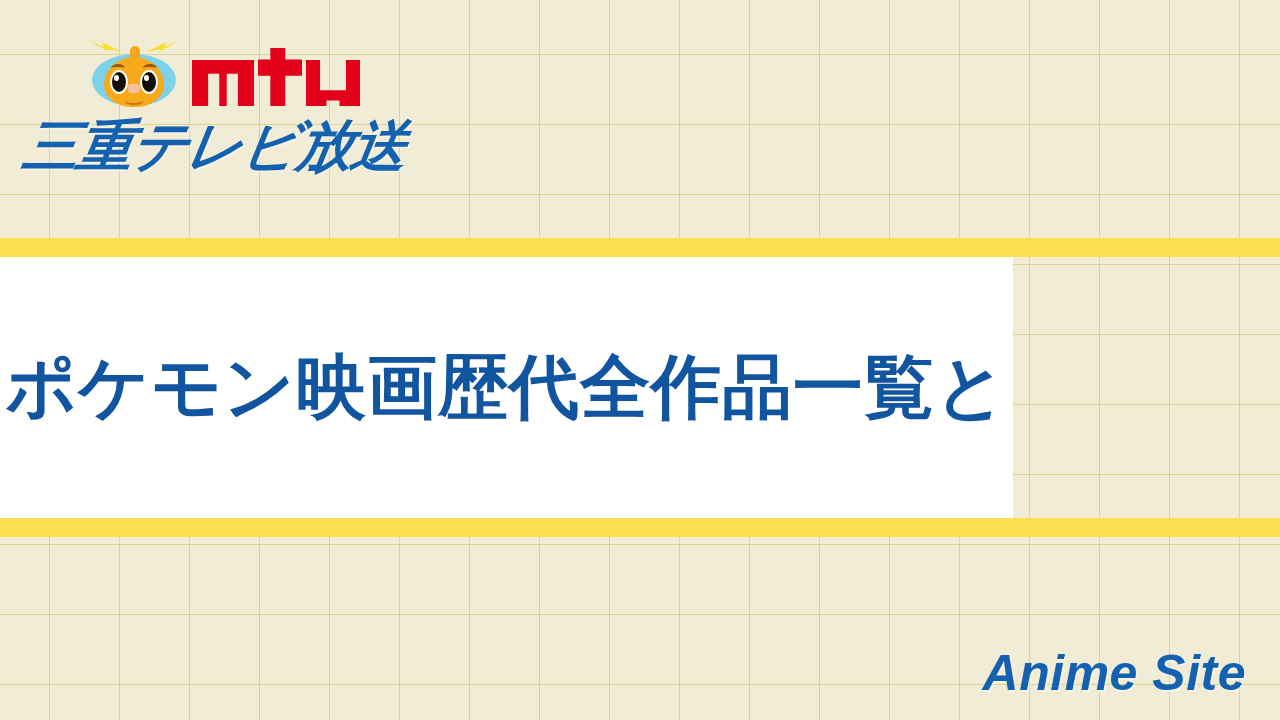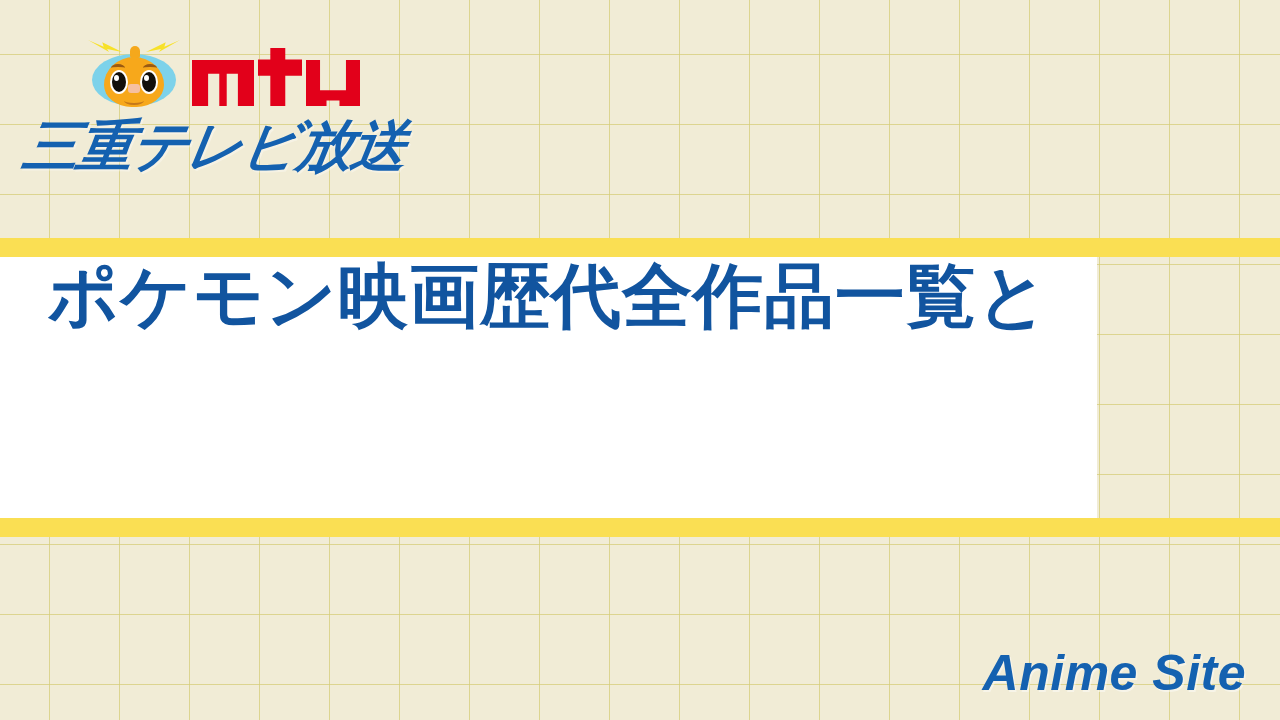--- a/index.html
+++ b/index.html
@@ -208,27 +208,27 @@
     background: #fadf53;
   }
   .bar.top { top: 238px; }
   .bar.bottom { top: 518px; }
 
   
   .panel {
     position: absolute;
     left: 0;
     top: 257px;
-    width: 1097px;
+    width: 1013px;
     height: 261px;
     background: #ffffff;
     display: flex;
     flex-direction: column;
     align-items: center;
-    justify-content: space-between;
+    justify-content: center;
   }
   .title-line {
     color: #11549f;
     font-weight: 900;
     font-size: 70px;
     line-height: 1.12;
     letter-spacing: 1px;
     white-space: nowrap;
     text-align: center;
   }

